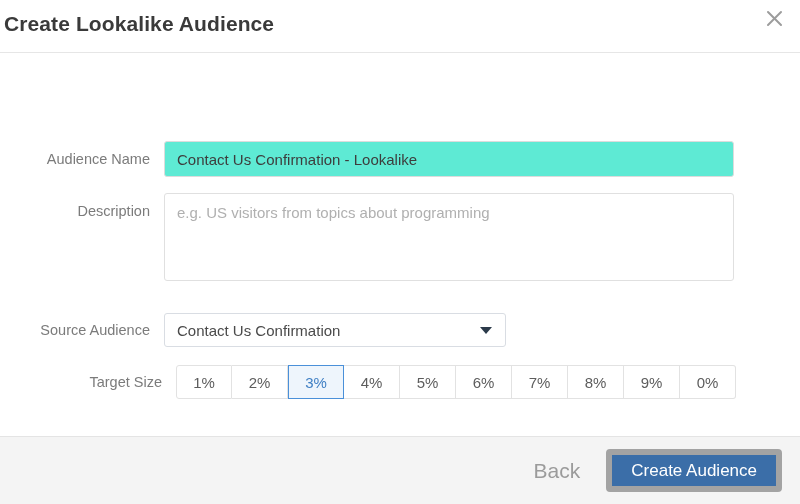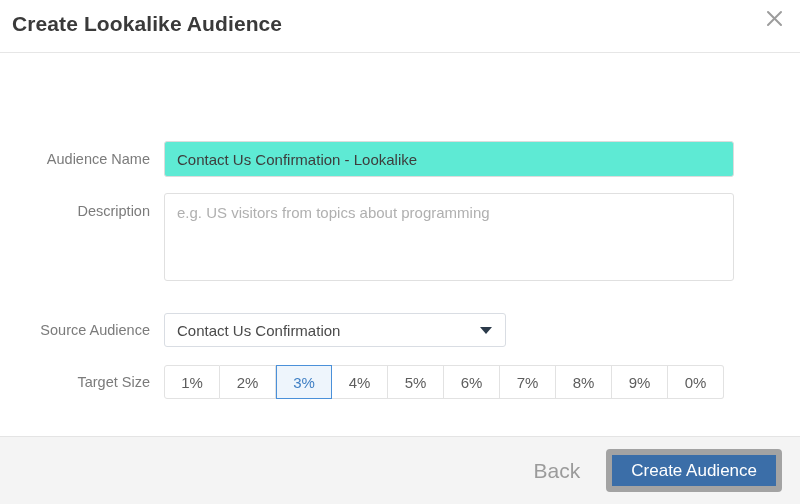--- a/index.html
+++ b/index.html
@@ -28,21 +28,21 @@
   
   .modal-header {
     position: relative;
     height: 52px;
     flex: 0 0 52px;
     border-bottom: 1px solid #e6e6e6;
     background: #ffffff;
   }
   .modal-title {
     position: absolute;
-    left: 12px;
+    left: 4px;
     top: 12px;
     font-size: 21px;
     font-weight: bold;
     color: #3a3a3a;
     letter-spacing: 0.1px;
     white-space: nowrap;
   }
   .close-btn {
     position: absolute;
     right: 12px;
@@ -152,21 +152,21 @@
     margin-top: -3px;
     width: 0;
     height: 0;
     border-left: 6px solid transparent;
     border-right: 6px solid transparent;
     border-top: 7px solid #2b3a4a;
     pointer-events: none;
   }
 
   
-  .row-target { left: 14px; top: 312px; }
+  .row-target { left: 26px; top: 312px; }
   .row-target .field-label { padding-top: 8px; }
   .size-group {
     display: flex;
   }
   .size-btn {
     width: 56px;
     height: 34px;
     box-sizing: border-box;
     border: 1px solid #e2e2e2;
     border-left: none;

